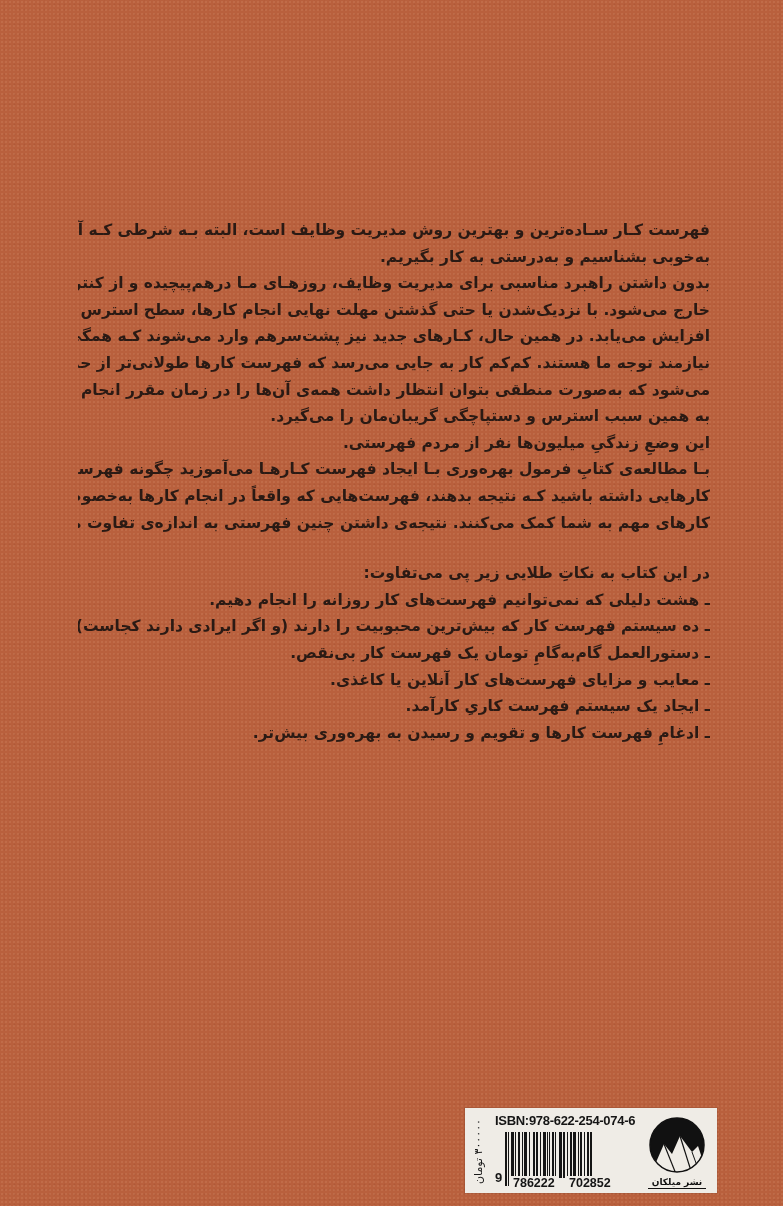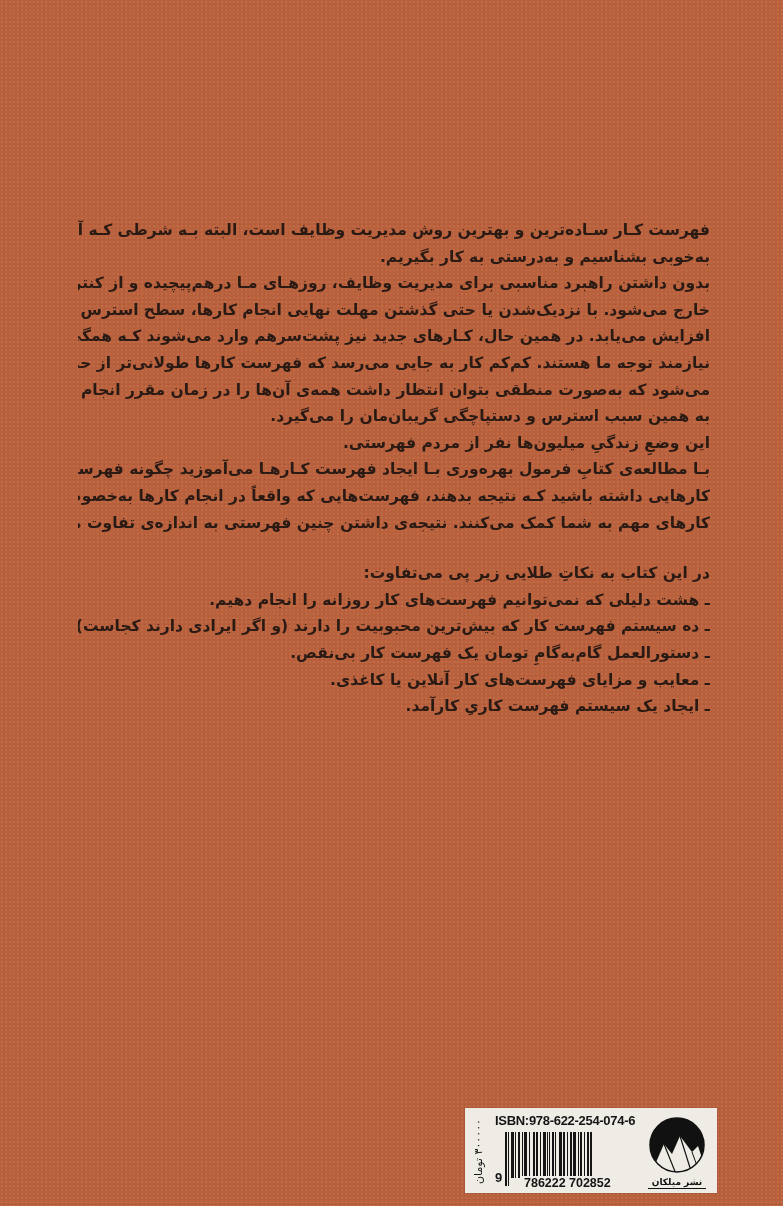--- a/index.html
+++ b/index.html
@@ -112,21 +112,21 @@
     position: absolute;
     top: 68px;
     font-family: "Liberation Sans", sans-serif;
     font-weight: bold;
     font-size: 12.5px;
     color: #151515;
     background: #efece6;
     padding: 0 2px;
     line-height: 14px;
   }
-  .bc-left { left: 57px; }
+  .bc-left { left: 46px; }
   .bc-right { left: 102px; }
   .logo {
     position: absolute;
     left: 183px;
     top: 8px;
     width: 58px;
     height: 74px;
   }
   .logo-name {
     position: absolute;
@@ -166,20 +166,21 @@
 
     <div class="gap"></div>
 
     <div class="bullets">
       <span class="line">در این کتاب به نکاتِ طلایی زیر پی می‌تفاوت:</span>
       <span class="line">ـ هشت دلیلی که نمی‌توانیم فهرست‌های کار روزانه را انجام دهیم.</span>
       <span class="line">ـ ده سیستم فهرست کار که بیش‌ترین محبوبیت را دارند (و اگر ایرادی دارند کجاست).</span>
       <span class="line">ـ دستورالعمل گام‌به‌گامِ تومان یک فهرست کار بی‌نقص.</span>
       <span class="line">ـ معایب و مزایای فهرست‌های کار آنلاین یا کاغذی.</span>
       <span class="line">ـ ایجاد یک سیستم فهرست کاریِ کارآمد.</span>
+      <span class="line">ـ ادغامِ فهرست کارها و تقویم و رسیدن به بهره‌وری بیش‌تر.</span>
     </div>
   </div>
 
   <div class="sticker">
     <div class="price">
       <span>۳۰۰۰۰۰ تومان</span>
     </div>
 
     <div class="isbn">ISBN:978-622-254-074-6</div>
 

